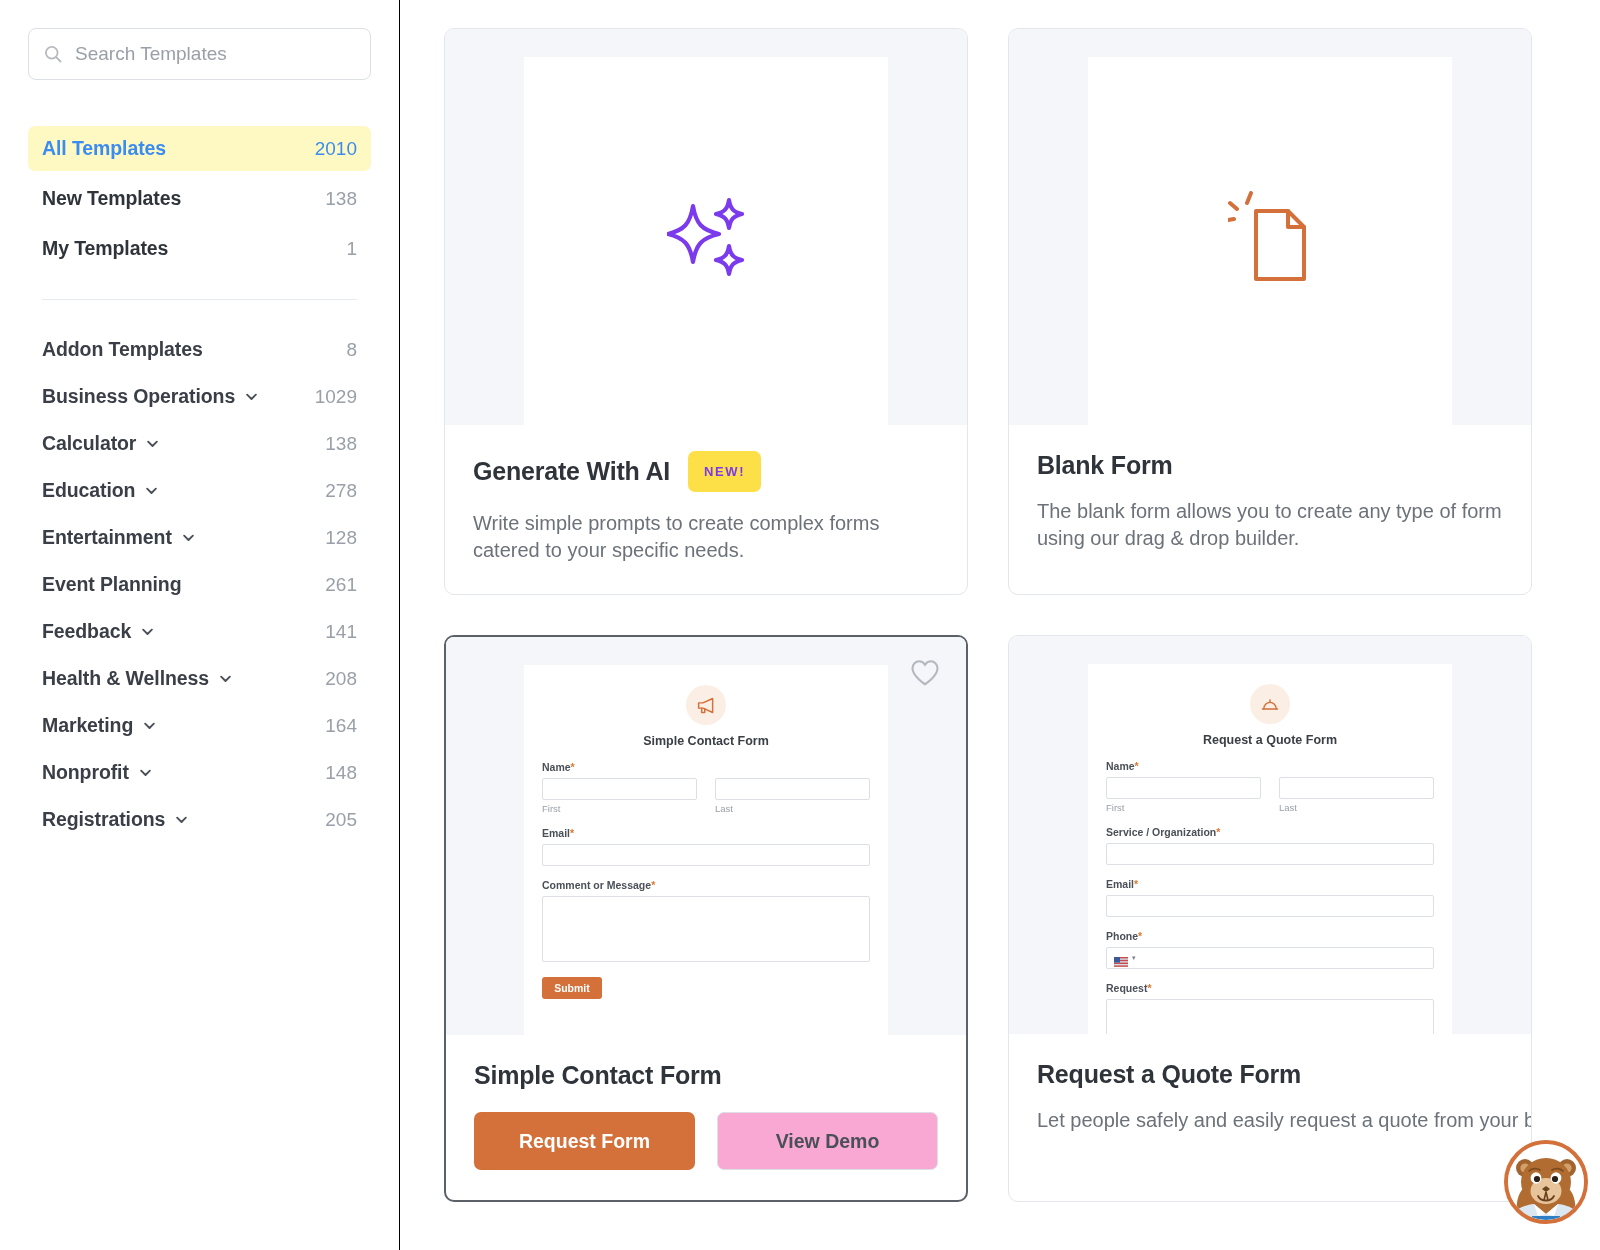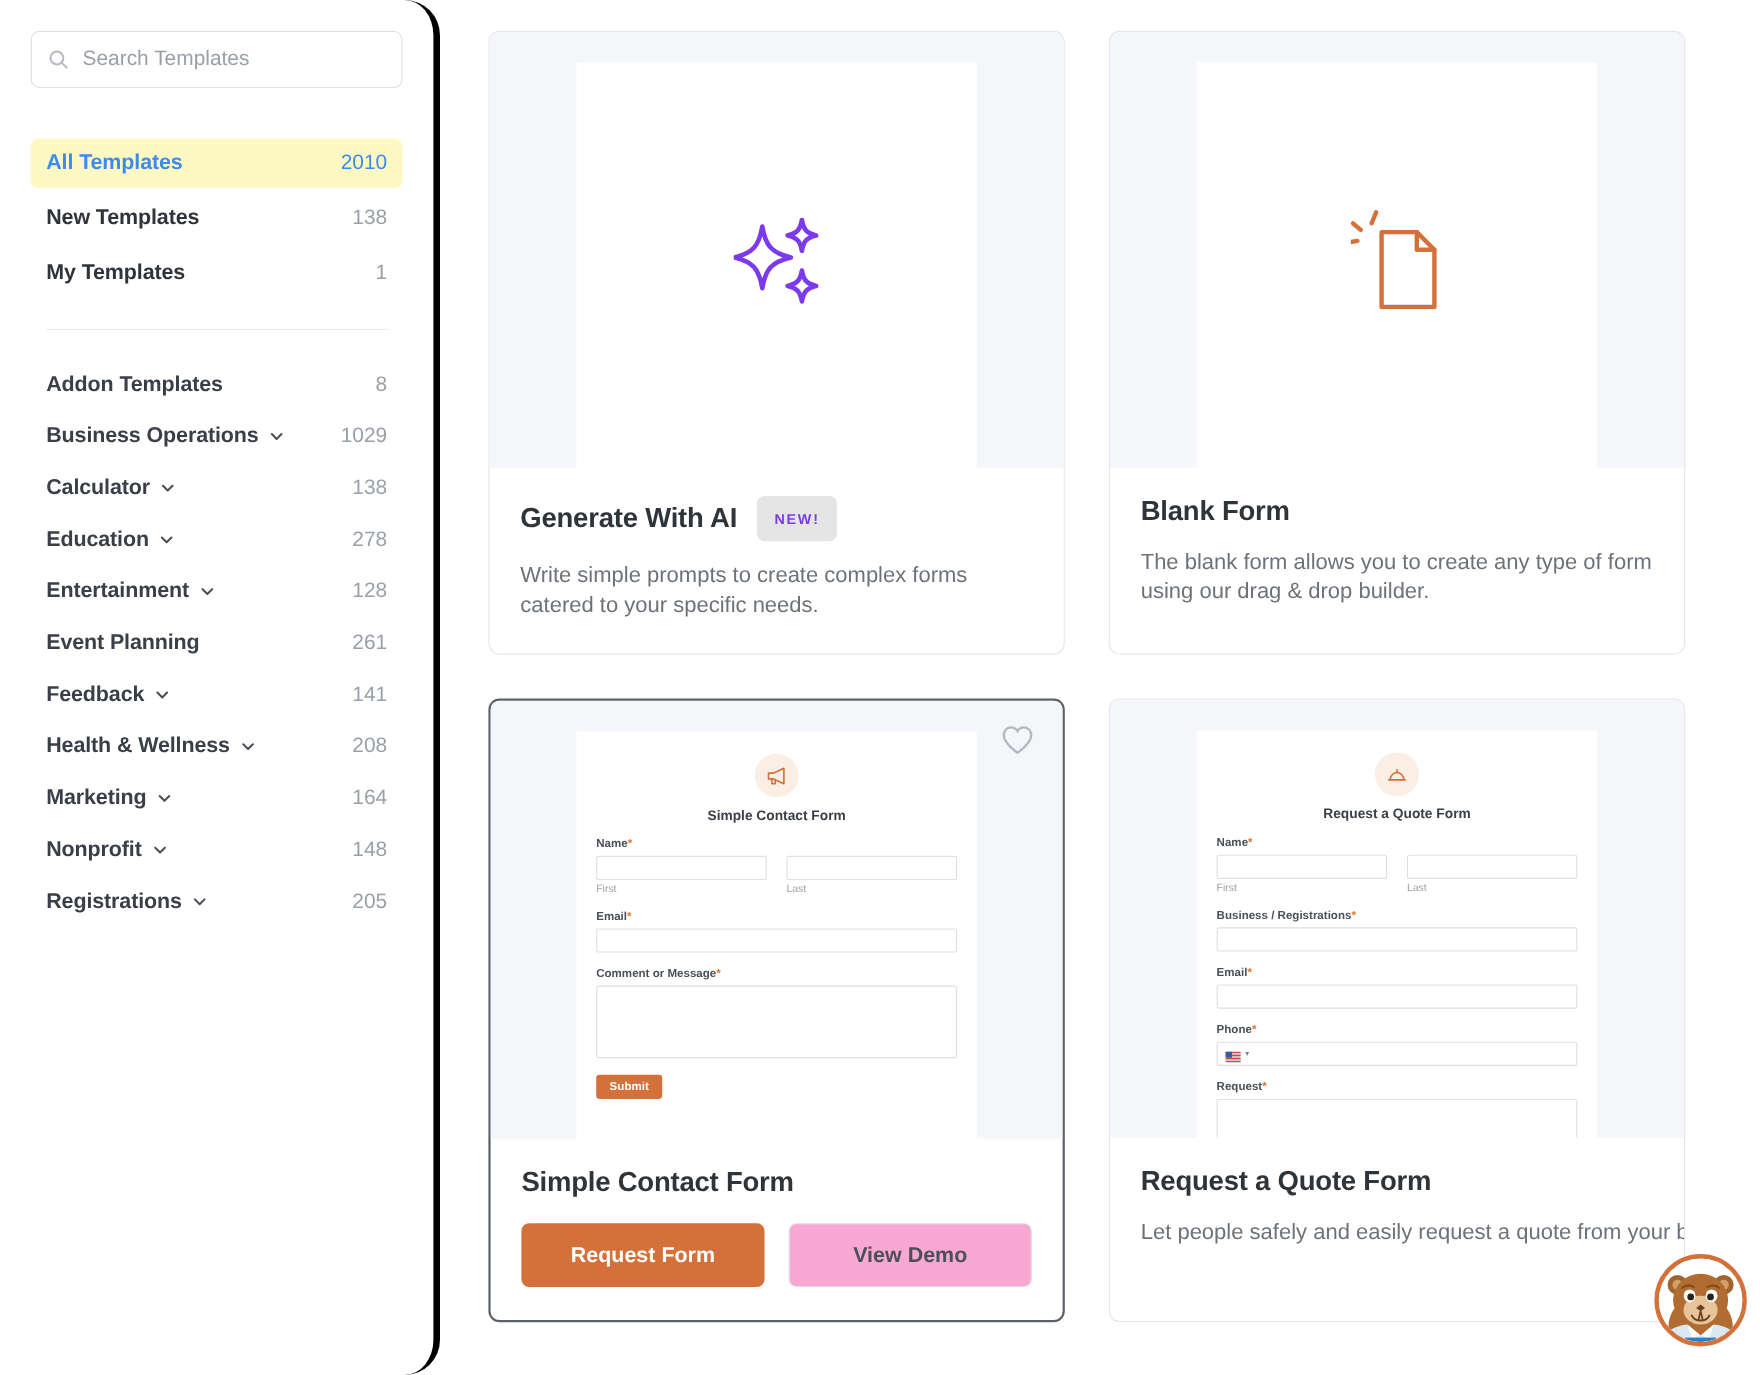--- a/index.html
+++ b/index.html
@@ -7,25 +7,24 @@
     width: 1600px; height: 1250px;
     background: #ffffff;
     font-family: "Liberation Sans", sans-serif;
     overflow: hidden;
   }
   .app { position: relative; width: 1600px; height: 1250px; display: flex; }
 
   
   .sidebar {
     width: 400px; height: 1250px;
-    border-right: 6px solid #000000;
+    border-right: 1px solid #000000;
     padding: 28px 28px 0 28px;
     flex: 0 0 400px;
     background: #fff;
-    border-radius: 32px;
   }
   .search-box {
     position: relative;
     height: 52px;
     border: 1px solid #dcdfe4;
     border-radius: 8px;
     display: flex; align-items: center;
     padding: 0 14px;
     margin-bottom: 46px;
   }
@@ -101,21 +100,21 @@
     margin-top: 28px;
     height: 400px;
     position: relative;
   }
   .sheet.icon-sheet { display: flex; align-items: center; justify-content: center; height: 368px; margin-top: 28px;}
 
   .card-body { padding: 26px 28px 30px 28px; }
   .card-title-row { display: flex; align-items: center; gap: 18px; }
   .card-title { font-size: 25px; font-weight: 700; color: #2f343b; letter-spacing: -0.2px; }
   .badge-new {
-    background: #e5e5e5; color: #7c3aed;
+    background: #fde047; color: #7c3aed;
     font-size: 13px; font-weight: 700; letter-spacing: 1.6px;
     padding: 14px 16px; border-radius: 7px; line-height: 1;
   }
   .card-desc {
     margin-top: 18px;
     font-size: 20px; line-height: 1.35; color: #6c7279;
     max-width: 470px;
   }
   .card-desc.clip { white-space: nowrap; max-width: none; overflow: visible; }
 
@@ -430,21 +429,21 @@
                   <div class="mini-input"></div>
                   <div class="mini-sub">First</div>
                 </div>
                 <div class="mini-col">
                   <div class="mini-input"></div>
                   <div class="mini-sub">Last</div>
                 </div>
               </div>
 
               <div class="mini-label">
-                <span>Business / Registrations</span><span class="req">*</span>
+                <span>Service / Organization</span><span class="req">*</span>
               </div>
               <div class="mini-input"></div>
 
               <div class="mini-label">
                 <span>Email</span><span class="req">*</span>
               </div>
               <div class="mini-input"></div>
 
               <div class="mini-label">
                 <span>Phone</span><span class="req">*</span>

